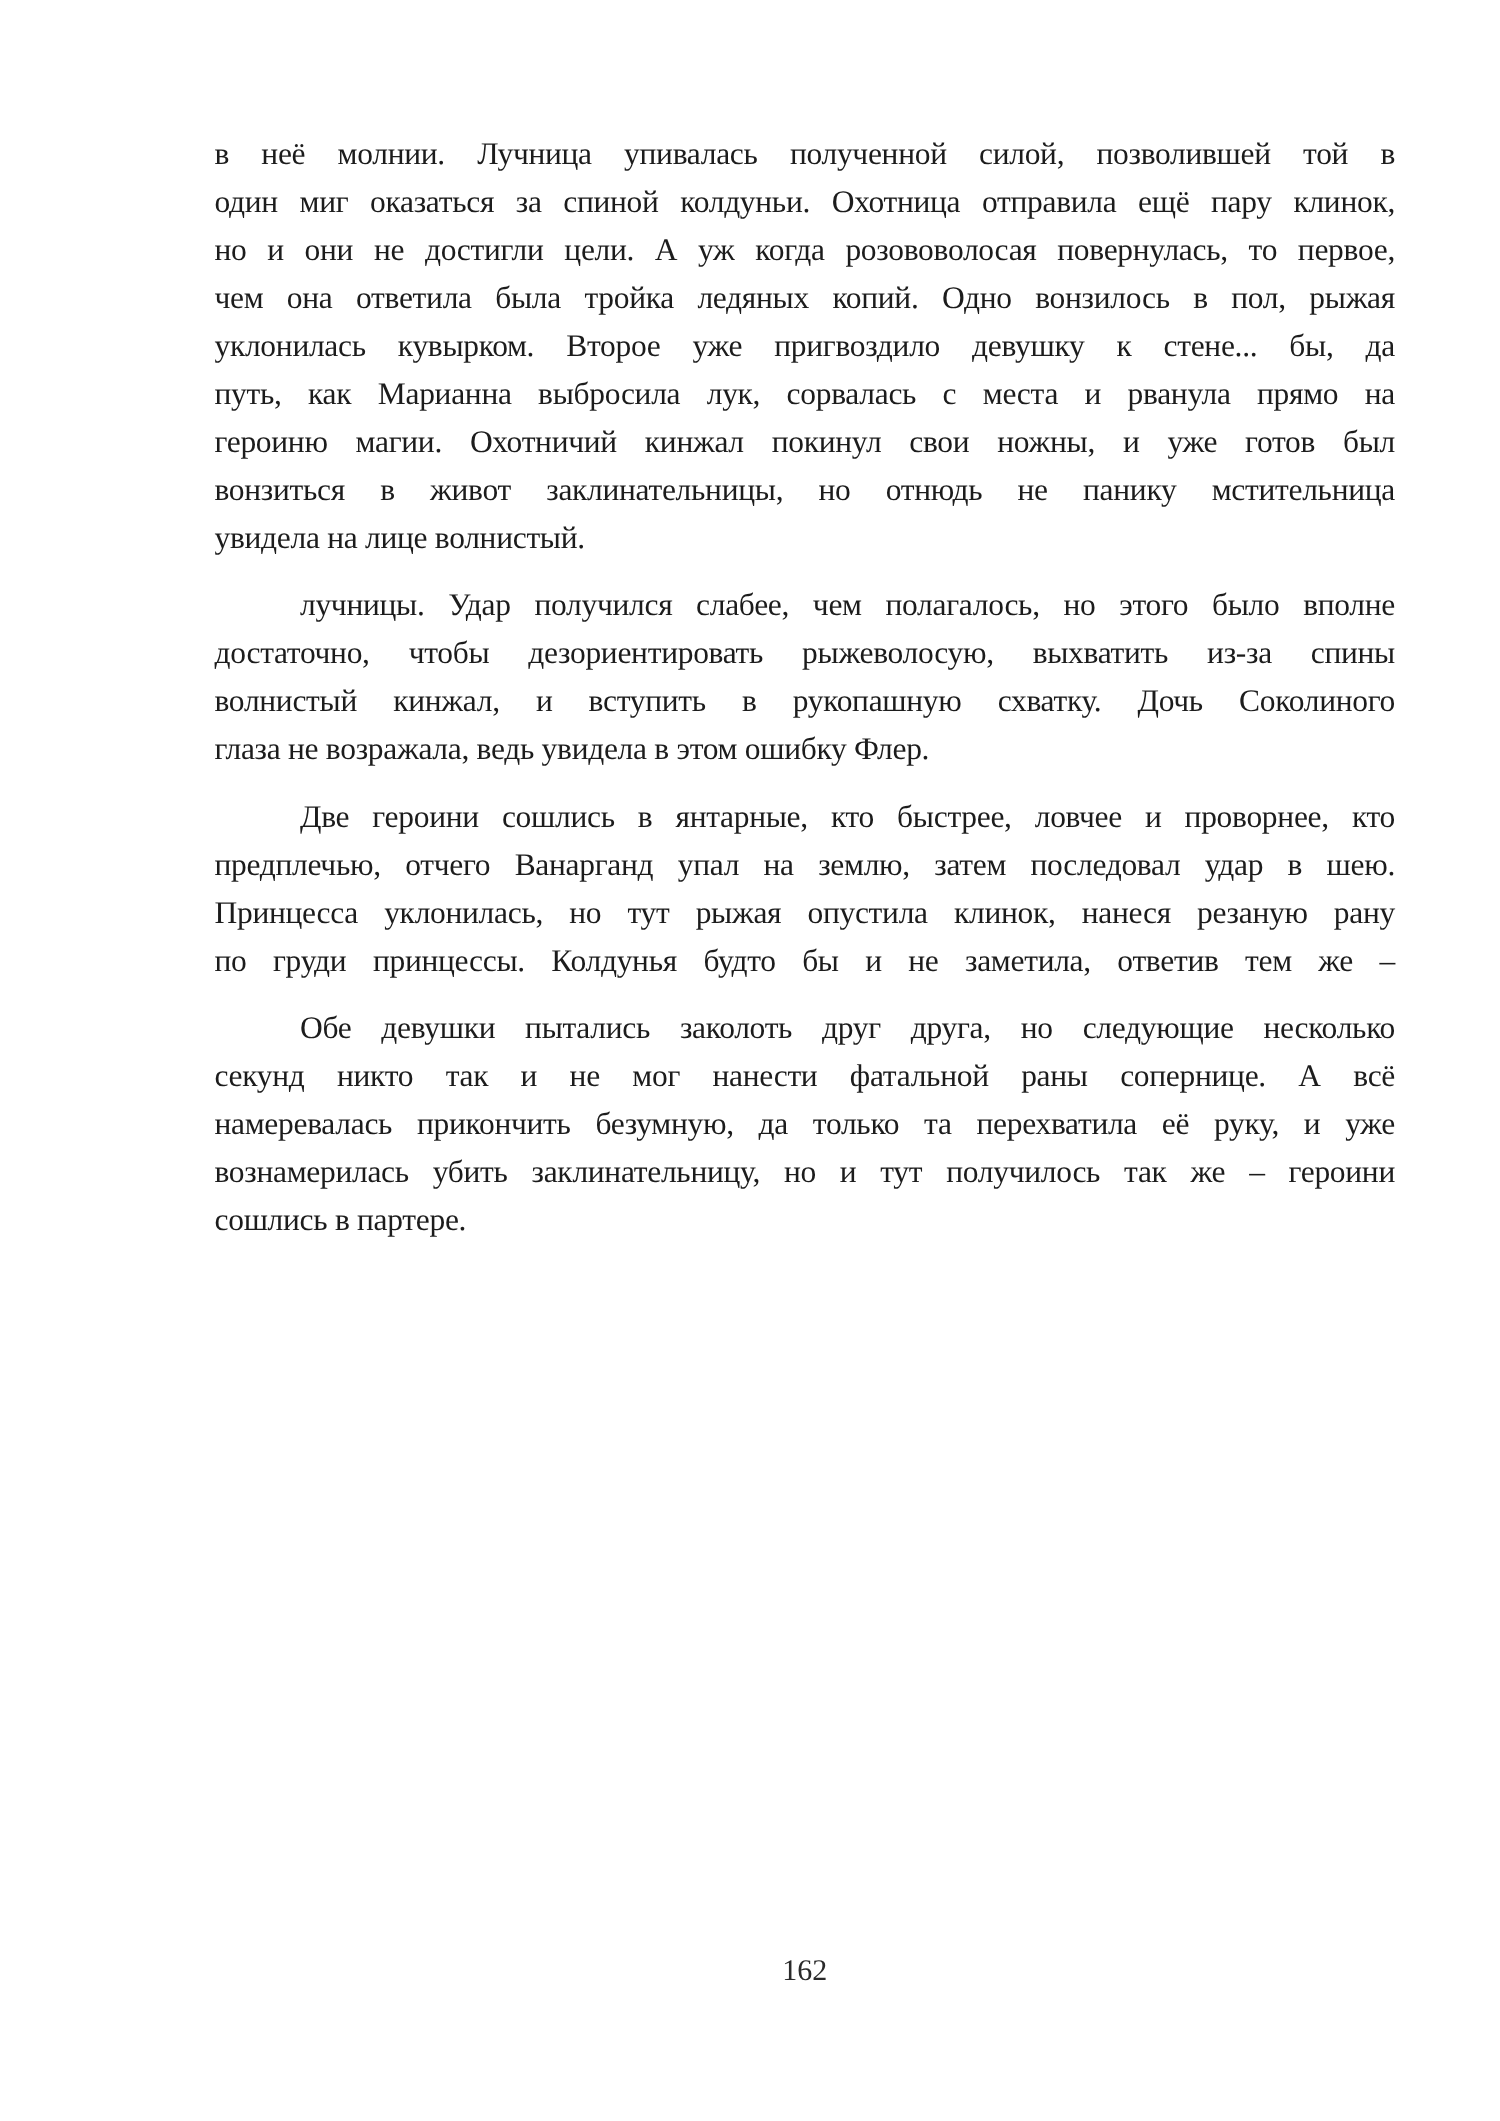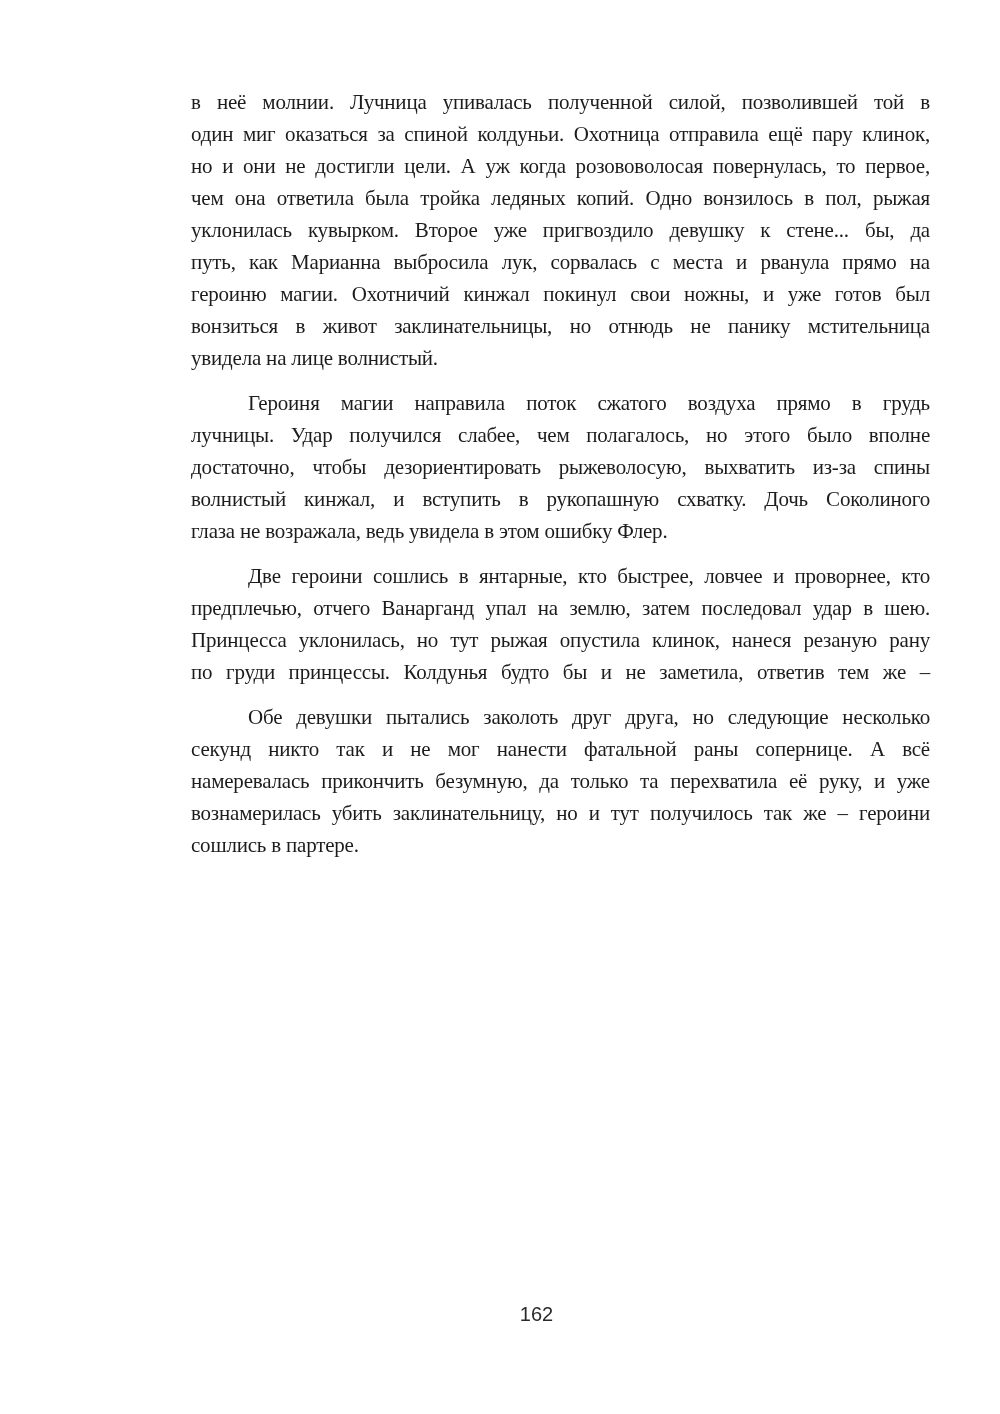--- a/index.html
+++ b/index.html
@@ -31,37 +31,36 @@
     padding: 0;
   }
   .content p:last-child {
     margin-bottom: 0;
   }
   .line {
     display: block;
     text-align: justify;
     text-align-last: justify;
     white-space: normal;
-    margin-left: 48px;
   }
   .line.last-line {
     text-align-last: left;
   }
   p.indent .line:first-child {
     text-indent: 57px;
   }
   .footer {
     position: absolute;
     left: 143px;
     top: 1303px;
     width: 787px;
     text-align: center;
   }
   .page-number {
-    font-family: Liberation Sans, sans-serif;
+    font-family: Liberation Serif, serif;
     font-size: 20px;
     color: #2a2a2a;
   }
 </style>
 </head>
 <body>
 
 <div class="page">
   <div class="content" id="paragraphs">
       <p>
@@ -69,21 +68,20 @@
         <span class="line">один миг оказаться за спиной колдуньи. Охотница отправила ещё пару клинок,</span>
         <span class="line">но и они не достигли цели. А уж когда розововолосая повернулась, то первое,</span>
         <span class="line">чем она ответила была тройка ледяных копий. Одно вонзилось в пол, рыжая</span>
         <span class="line">уклонилась кувырком. Второе уже пригвоздило девушку к стене... бы, да</span>
         <span class="line">путь, как Марианна выбросила лук, сорвалась с места и рванула прямо на</span>
         <span class="line">героиню магии. Охотничий кинжал покинул свои ножны, и уже готов был</span>
         <span class="line">вонзиться в живот заклинательницы, но отнюдь не панику мстительница</span>
         <span class="line last-line">увидела на лице волнистый.</span>
       </p>
       <p class="indent">
-        <span class="line">Героиня магии направила поток сжатого воздуха прямо в грудь</span>
         <span class="line">лучницы. Удар получился слабее, чем полагалось, но этого было вполне</span>
         <span class="line">достаточно, чтобы дезориентировать рыжеволосую, выхватить из-за спины</span>
         <span class="line">волнистый кинжал, и вступить в рукопашную схватку. Дочь Соколиного</span>
         <span class="line last-line">глаза не возражала, ведь увидела в этом ошибку Флер.</span>
       </p>
       <p class="indent">
         <span class="line">Две героини сошлись в янтарные, кто быстрее, ловчее и проворнее, кто</span>
         <span class="line">предплечью, отчего Ванарганд упал на землю, затем последовал удар в шею.</span>
         <span class="line">Принцесса уклонилась, но тут рыжая опустила клинок, нанеся резаную рану</span>
         <span class="line">по груди принцессы. Колдунья будто бы и не заметила, ответив тем же –</span>

